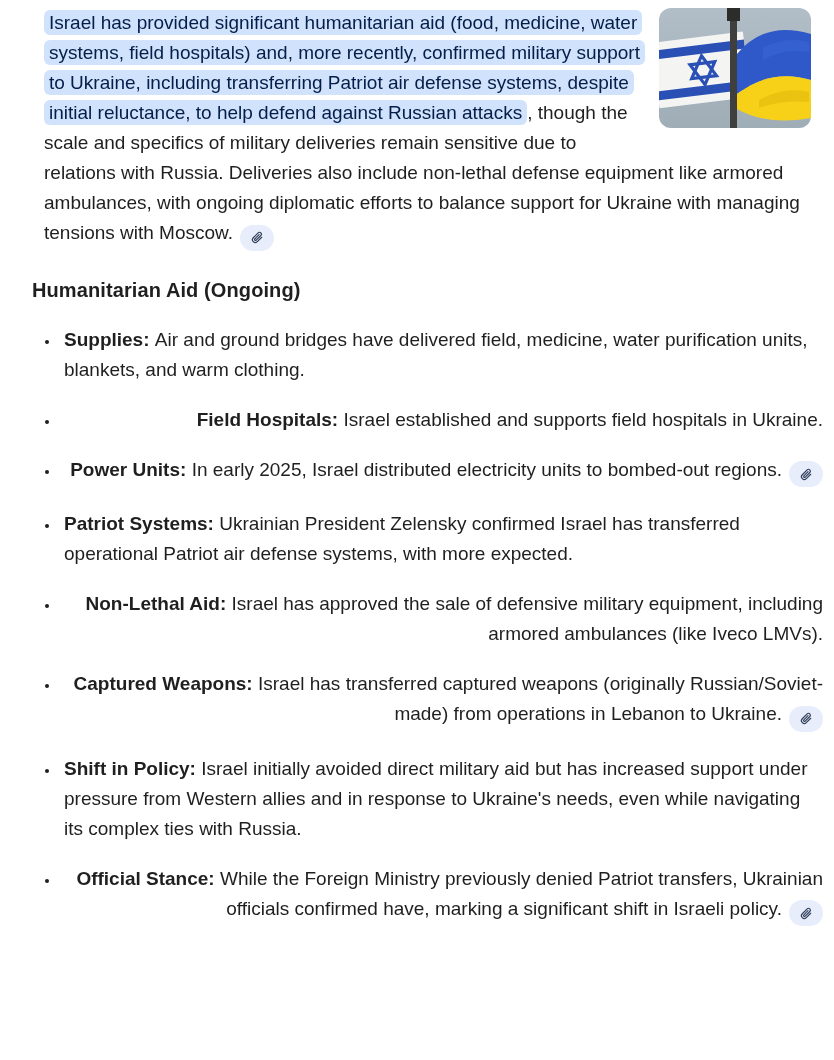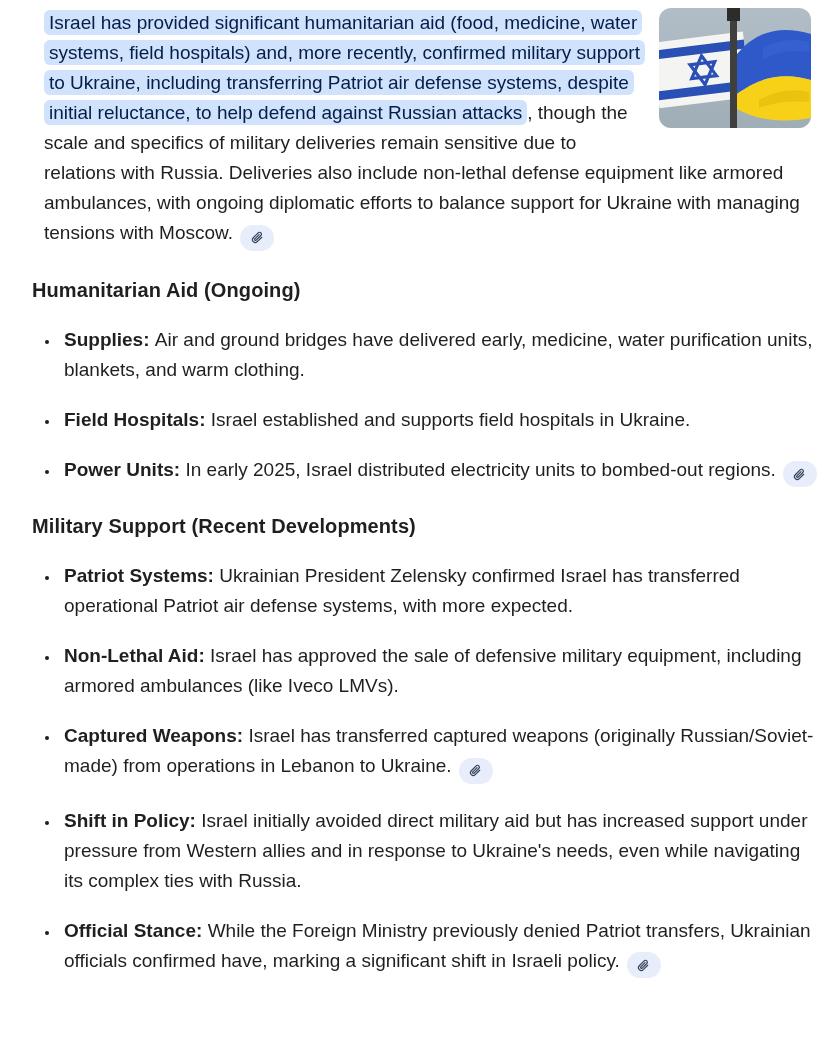--- a/index.html
+++ b/index.html
@@ -42,21 +42,21 @@
     font-size:20px;line-height:26px;font-weight:700;
     margin:26px 0 0;color:var(--body-text);
     letter-spacing:.1px;
   }
   ul.sec-list{
     margin:22px 0 0;
     padding-left:28px;
     list-style:disc outside;
   }
   ul.sec-list li{margin:0;padding-left:4px;}
-  ul.sec-list li + li{margin-top:20px;}
+  ul.sec-list li + li{margin-top:20px;text-align:right;}
   ul.sec-list li::marker{font-size:14px;color:var(--body-text);}
   .lead{font-weight:700;}
   .btxt{margin-left:.28em;}
   .cite{
     display:inline-flex;align-items:center;justify-content:center;
     width:34px;height:26px;border-radius:13px;
     background:var(--citation-bg);
     margin-left:7px;vertical-align:-6px;
     cursor:pointer;
   }
@@ -105,36 +105,35 @@
             <path d="M16.5 7v10a4.5 4.5 0 0 1-9 0V6a3 3 0 0 1 6 0v10.5a1.5 1.5 0 0 1-3 0V7"></path>
           </g>
         </svg>
       </span>
   </p>
 
   <div id="sections">
   <section class="sec">
     <h3 class="sec-h">Humanitarian Aid (Ongoing)</h3>
     <ul class="sec-list">
-  <li class="bullet"><b class="lead">Supplies:</b><span class="btxt">Air and ground bridges have delivered early, medicine, water purification units, blankets, and warm clothing.</span></li>
+  <li class="bullet"><b class="lead">Supplies:</b><span class="btxt">Air and ground bridges have delivered field, medicine, water purification units, blankets, and warm clothing.</span></li>
 
   <li class="bullet"><b class="lead">Field Hospitals:</b><span class="btxt">Israel established and supports field hospitals in Ukraine.</span></li>
 
   <li class="bullet"><b class="lead">Power Units:</b><span class="btxt">In early 2025, Israel distributed electricity units to bombed-out regions.</span><span class="cite">
               <svg viewBox="0 0 24 24" fill="none" stroke-width="1.9" stroke-linecap="round" stroke-linejoin="round" aria-hidden="true">
                 <g transform="rotate(45 12 12)">
                   <path d="M16.5 7v10a4.5 4.5 0 0 1-9 0V6a3 3 0 0 1 6 0v10.5a1.5 1.5 0 0 1-3 0V7"></path>
                 </g>
               </svg>
             </span></li>
 </ul>
   </section>
 
   <section class="sec">
-    <h3 class="sec-h">Military Support (Recent Developments)</h3>
     <ul class="sec-list">
   <li class="bullet"><b class="lead">Patriot Systems:</b><span class="btxt">Ukrainian President Zelensky confirmed Israel has transferred operational Patriot air defense systems, with more expected.</span></li>
 
   <li class="bullet"><b class="lead">Non-Lethal Aid:</b><span class="btxt">Israel has approved the sale of defensive military equipment, including armored ambulances (like Iveco LMVs).</span></li>
 
   <li class="bullet"><b class="lead">Captured Weapons:</b><span class="btxt">Israel has transferred captured weapons (originally Russian/Soviet-made) from operations in Lebanon to Ukraine.</span><span class="cite">
               <svg viewBox="0 0 24 24" fill="none" stroke-width="1.9" stroke-linecap="round" stroke-linejoin="round" aria-hidden="true">
                 <g transform="rotate(45 12 12)">
                   <path d="M16.5 7v10a4.5 4.5 0 0 1-9 0V6a3 3 0 0 1 6 0v10.5a1.5 1.5 0 0 1-3 0V7"></path>
                 </g>

